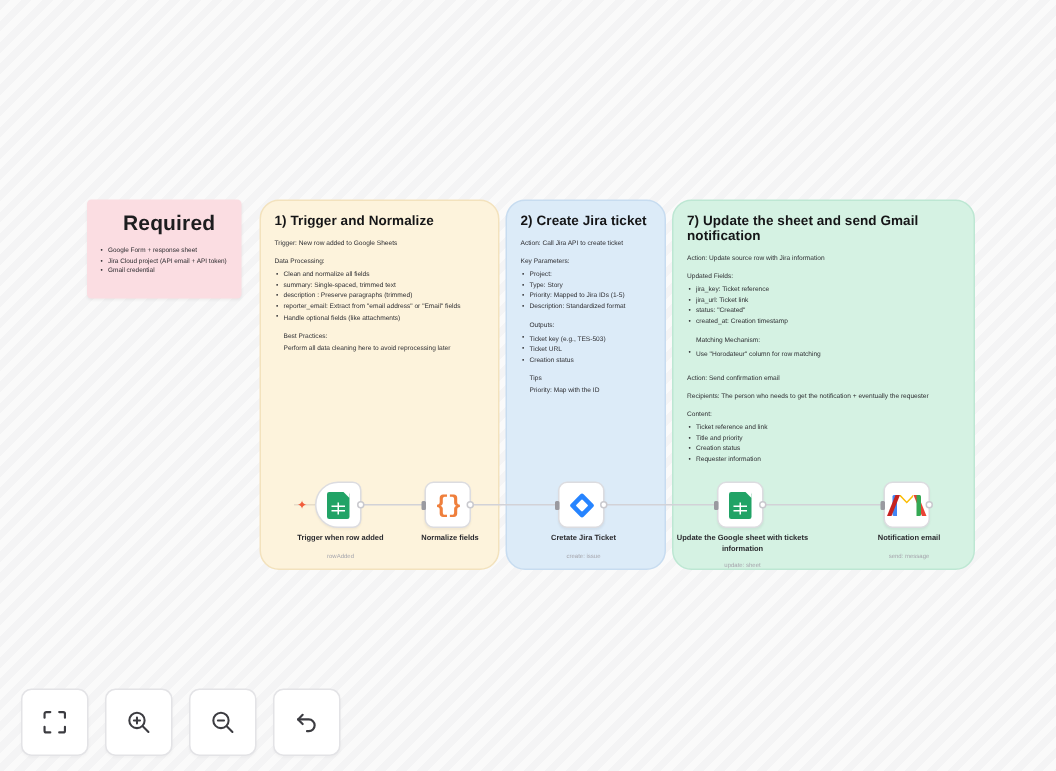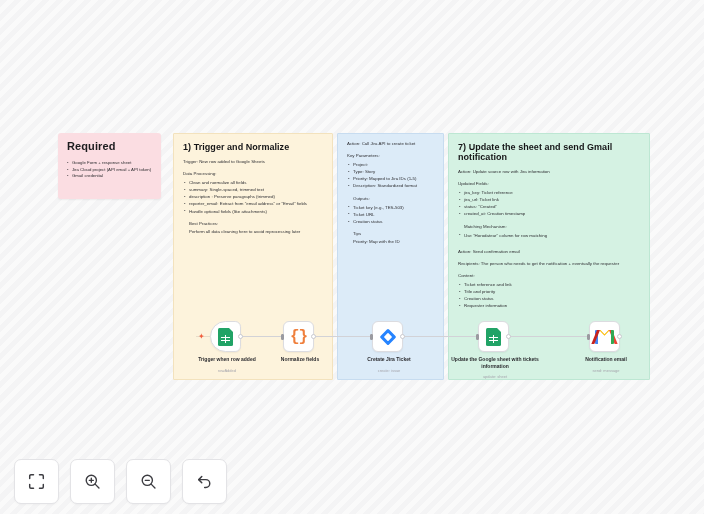--- a/index.html
+++ b/index.html
@@ -38,25 +38,26 @@
     top: 133px;
     width: 103px;
     height: 66px;
     background: #fbdde2;
     border-radius: 3px;
     box-sizing: border-box;
     padding: 7px 8px 6px 9px;
     box-shadow: 0 1px 2px rgba(0,0,0,0.06);
   }
   .note-title {
-    font-size: 11px;
+    font-size: 14px;
     font-weight: bold;
     color: #1d1d1f;
     letter-spacing: 0.1px;
     margin-bottom: 8px;
+    margin-left: 15px;
   }
   .note-list {
     margin: 0;
     padding: 0;
     list-style: none;
   }
   .note-list li {
     font-size: 4.3px;
     line-height: 1.55;
     color: #2b2b2e;
@@ -66,21 +67,21 @@
   .note-list li:before {
     content: "•";
     position: absolute;
     left: 0;
     top: 0;
   }
 
   
   .panel {
     position: absolute;
-    border-radius: 1px;
+    border-radius: 13px;
     box-sizing: border-box;
     overflow: hidden;
   }
   .panel-title {
     font-size: 9px;
     font-weight: bold;
     color: #151517;
     letter-spacing: 0.05px;
     padding: 8px 9px 0 9px;
   }
@@ -351,20 +352,21 @@
         <li>Handle optional fields (like attachments)</li>
       </ul>
       <div class="p-indent">
         <div class="p-sub">Best Practices:</div>
         <div class="p-sub">Perform all data cleaning here to avoid reprocessing later</div>
       </div>
     </div>
   </div>
 
   <div class="panel" id="panel-jira">
+    <div class="panel-title">2) Create Jira ticket</div>
     <div class="panel-body">
       <div class="p-line">Action: Call Jira API to create ticket</div>
       <div class="p-sub">Key Parameters:</div>
       <ul class="p-list">
         <li>Project:</li>
         <li>Type: Story</li>
         <li>Priority: Mapped to Jira IDs (1-5)</li>
         <li>Description: Standardized format</li>
       </ul>
       <div class="p-sub p-indent">Outputs:</div>

